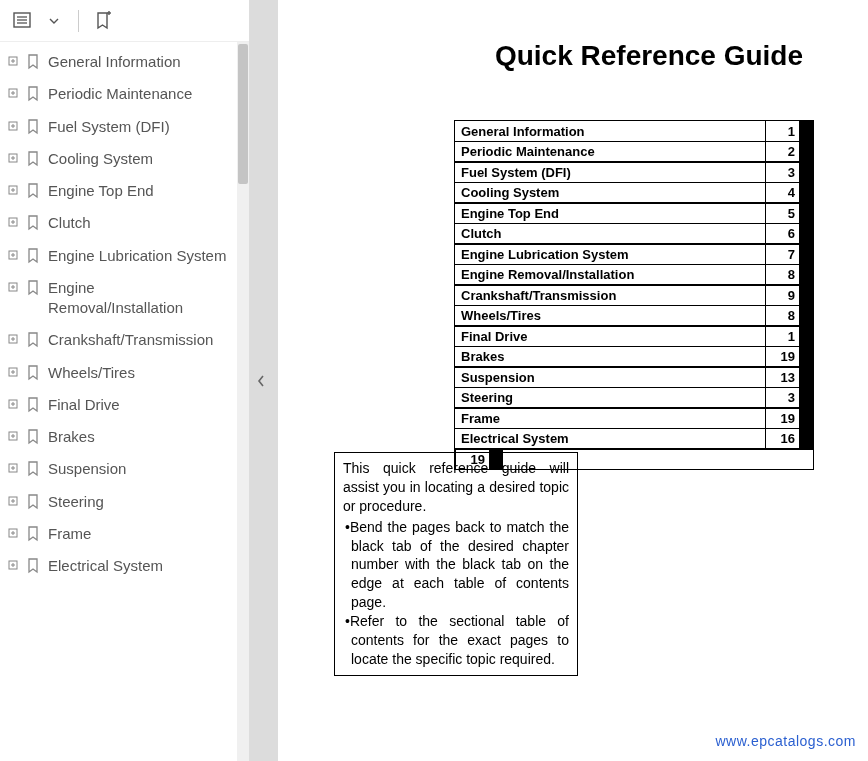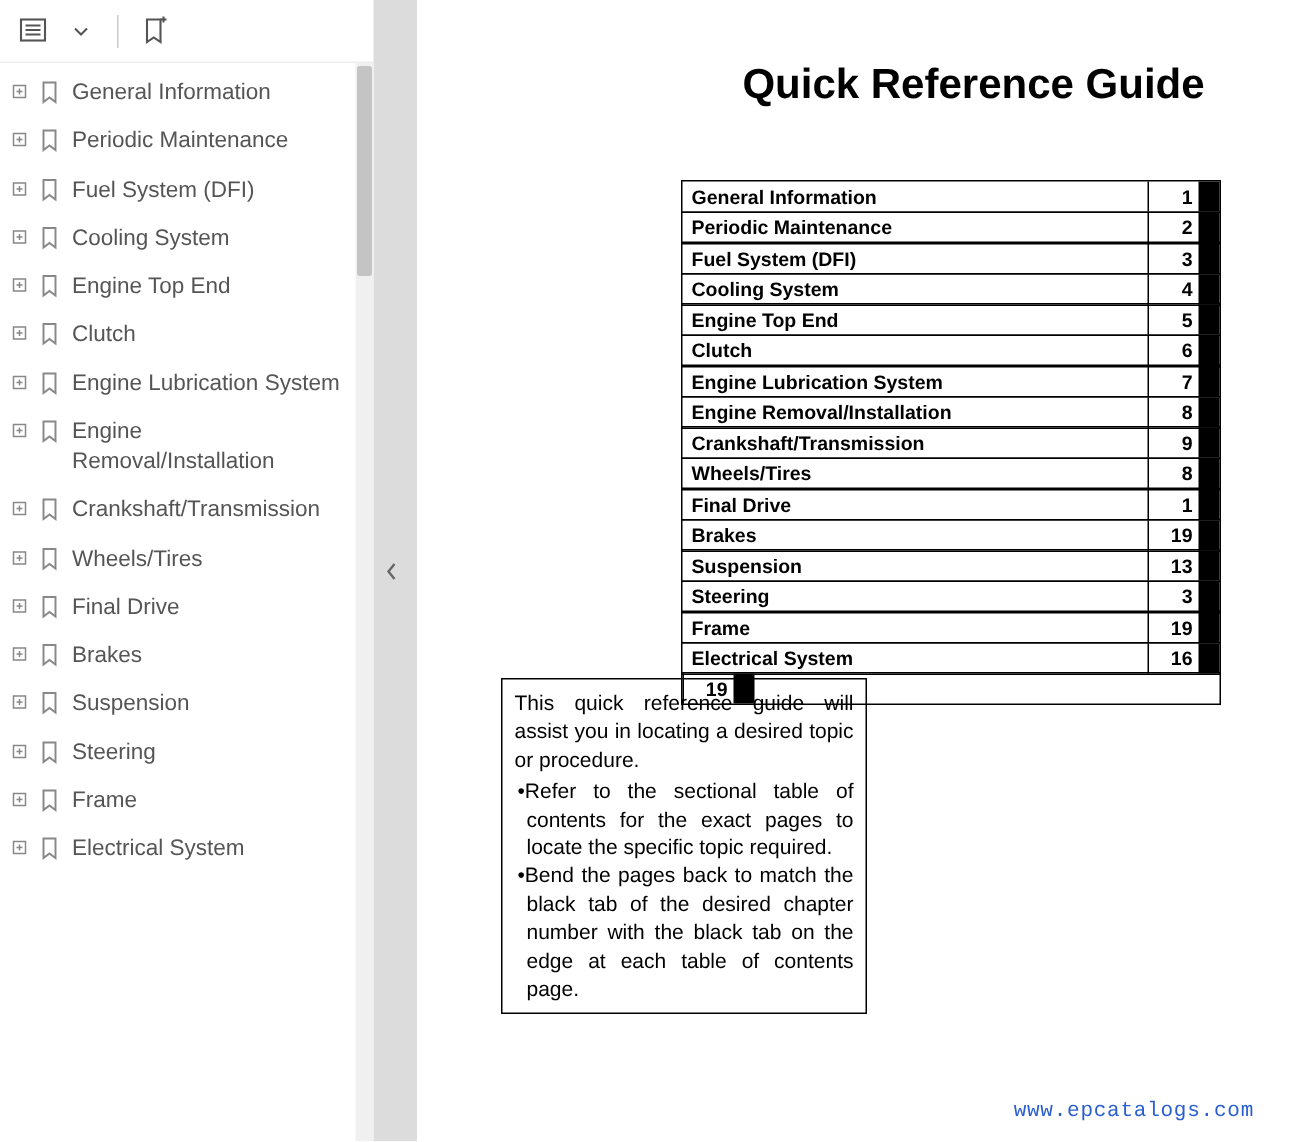--- a/index.html
+++ b/index.html
@@ -22,21 +22,21 @@
 .page-area { flex: 1; background: #fff; position: relative; padding: 40px 24px 24px 56px; }
 .page-title { font-family: Arial, sans-serif; font-size: 28px; font-weight: bold; color: #000; text-align: center; margin-bottom: 48px; margin-left: 120px; }
 .toc-table { margin-left: 120px; width: 360px; }
 .toc-row { display: flex; border: 1.5px solid #000; margin-bottom: -1.5px; height: 22px; font-family: Arial, sans-serif; font-size: 13px; font-weight: bold; color: #000; }
 .toc-name { flex: 1; padding: 2px 6px; display: flex; align-items: center; }
 .toc-num { width: 34px; border-left: 1.5px solid #000; display: flex; align-items: center; justify-content: flex-end; padding-right: 4px; }
 .toc-tab { width: 14px; background: #000; }
 .note-box { position: absolute; left: 56px; top: 452px; width: 244px; border: 1px solid #000; padding: 6px 8px; font-family: Arial, sans-serif; font-size: 14px; line-height: 1.35; color: #000; text-align: justify; }
 .note-box ul { list-style: none; padding-left: 0; margin-top: 2px; }
 .note-box li { padding-left: 8px; text-indent: -6px; }
-.watermark { position: absolute; right: 32px; bottom: 12px; font-family: Liberation Mono, monospace; font-size: 14px; color: #2a5fd0; letter-spacing: 0.5px; }
+.watermark { position: absolute; right: 12px; bottom: 12px; font-family: Liberation Sans, sans-serif; font-size: 14px; color: #2a5fd0; letter-spacing: 0.5px; }
 svg { display: block; }
 </style>
 </head>
 <body>
 
 <div class="app">
 
   <aside class="sidebar">
     <div class="toolbar">
       <button class="tool-btn">
@@ -405,21 +405,21 @@
         </div>
         <div class="toc-row">
           <div class="toc-num">19</div>
           <div class="toc-tab"></div>
         </div>
       </div>
 
     <div class="note-box">
       <div>This quick reference guide will assist you in locating a desired topic or procedure.</div>
       <ul id="note-bullets">
+          <li>•Bend the pages back to match the black tab of the desired chapter number with the black tab on the edge at each table of contents page.</li>
           <li>•Refer to the sectional table of contents for the exact pages to locate the specific topic required.</li>
-          <li>•Bend the pages back to match the black tab of the desired chapter number with the black tab on the edge at each table of contents page.</li>
         </ul>
     </div>
 
     <div class="watermark">www.epcatalogs.com</div>
   </main>
 
 </div>
 
 </body></html>

